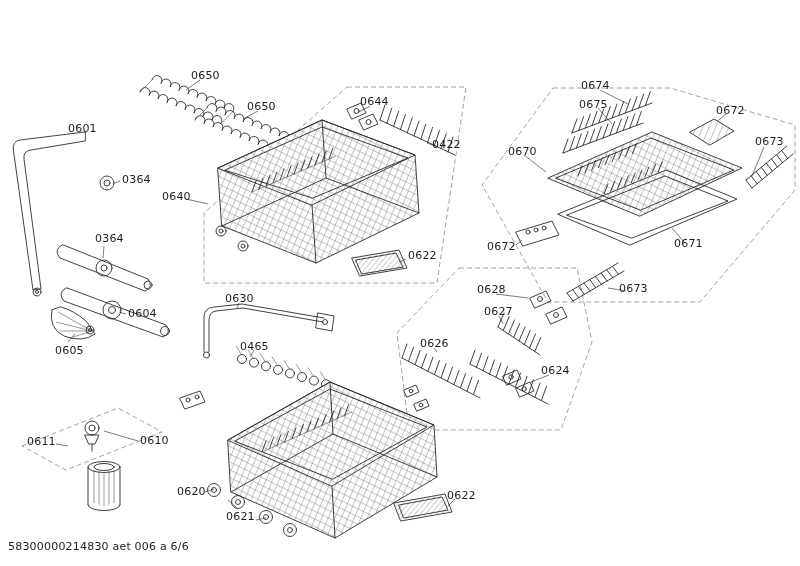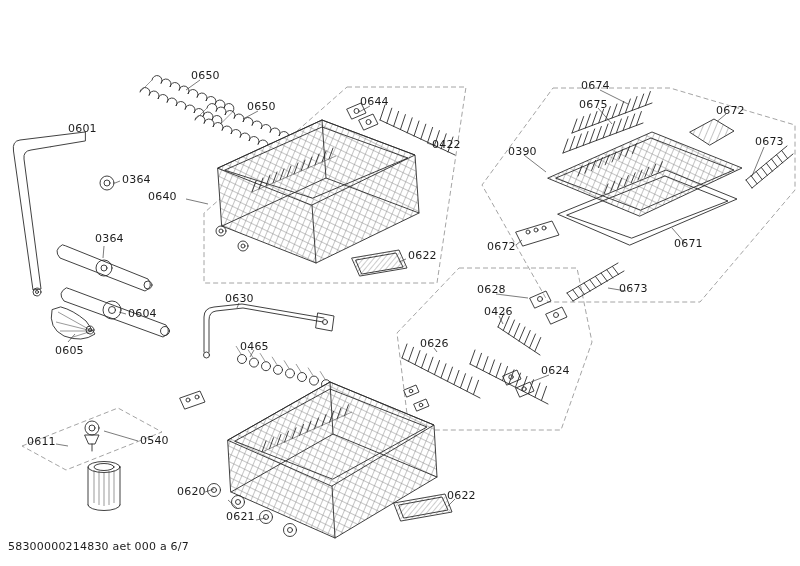--- a/index.html
+++ b/index.html
@@ -269,36 +269,36 @@
 <div class="lbl" style="left:191px;top:69px">0650</div>
 <div class="lbl" style="left:247px;top:100px">0650</div>
 <div class="lbl" style="left:68px;top:122px">0601</div>
 <div class="lbl" style="left:360px;top:95px">0644</div>
 <div class="lbl" style="left:581px;top:79px">0674</div>
 <div class="lbl" style="left:579px;top:98px">0675</div>
 <div class="lbl" style="left:716px;top:104px">0672</div>
 <div class="lbl" style="left:122px;top:173px">0364</div>
 <div class="lbl" style="left:432px;top:138px">0422</div>
 <div class="lbl" style="left:755px;top:135px">0673</div>
-<div class="lbl" style="left:508px;top:145px">0390</div>
-<div class="lbl" style="left:148px;top:190px">0640</div>
+<div class="lbl" style="left:508px;top:145px">0670</div>
+<div class="lbl" style="left:162px;top:190px">0640</div>
 <div class="lbl" style="left:95px;top:232px">0364</div>
 <div class="lbl" style="left:408px;top:249px">0622</div>
 <div class="lbl" style="left:487px;top:240px">0672</div>
 <div class="lbl" style="left:674px;top:237px">0671</div>
 <div class="lbl" style="left:128px;top:307px">0604</div>
 <div class="lbl" style="left:619px;top:282px">0673</div>
 <div class="lbl" style="left:225px;top:292px">0630</div>
 <div class="lbl" style="left:477px;top:283px">0628</div>
 <div class="lbl" style="left:55px;top:344px">0605</div>
-<div class="lbl" style="left:484px;top:305px">0426</div>
+<div class="lbl" style="left:484px;top:305px">0627</div>
 <div class="lbl" style="left:240px;top:340px">0465</div>
 <div class="lbl" style="left:420px;top:337px">0626</div>
 <div class="lbl" style="left:541px;top:364px">0624</div>
 <div class="lbl" style="left:27px;top:435px">0611</div>
-<div class="lbl" style="left:140px;top:434px">0540</div>
+<div class="lbl" style="left:140px;top:434px">0610</div>
 <div class="lbl" style="left:177px;top:485px">0620</div>
 <div class="lbl" style="left:226px;top:510px">0621</div>
 <div class="lbl" style="left:447px;top:489px">0622</div>
 
-<div class="footer">58300000214830 aet 000 a 6/7</div>
+<div class="footer">58300000214830 aet 006 a 6/6</div>
 
 </div>
 
 </body></html>

